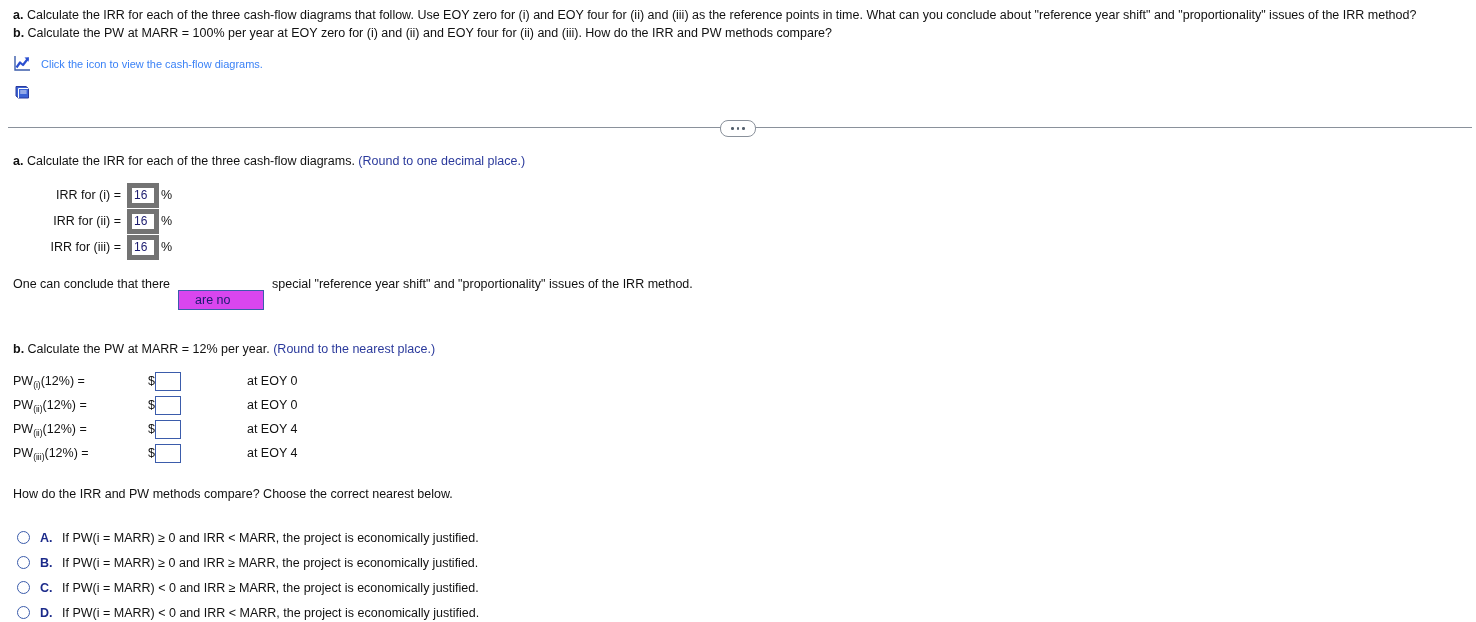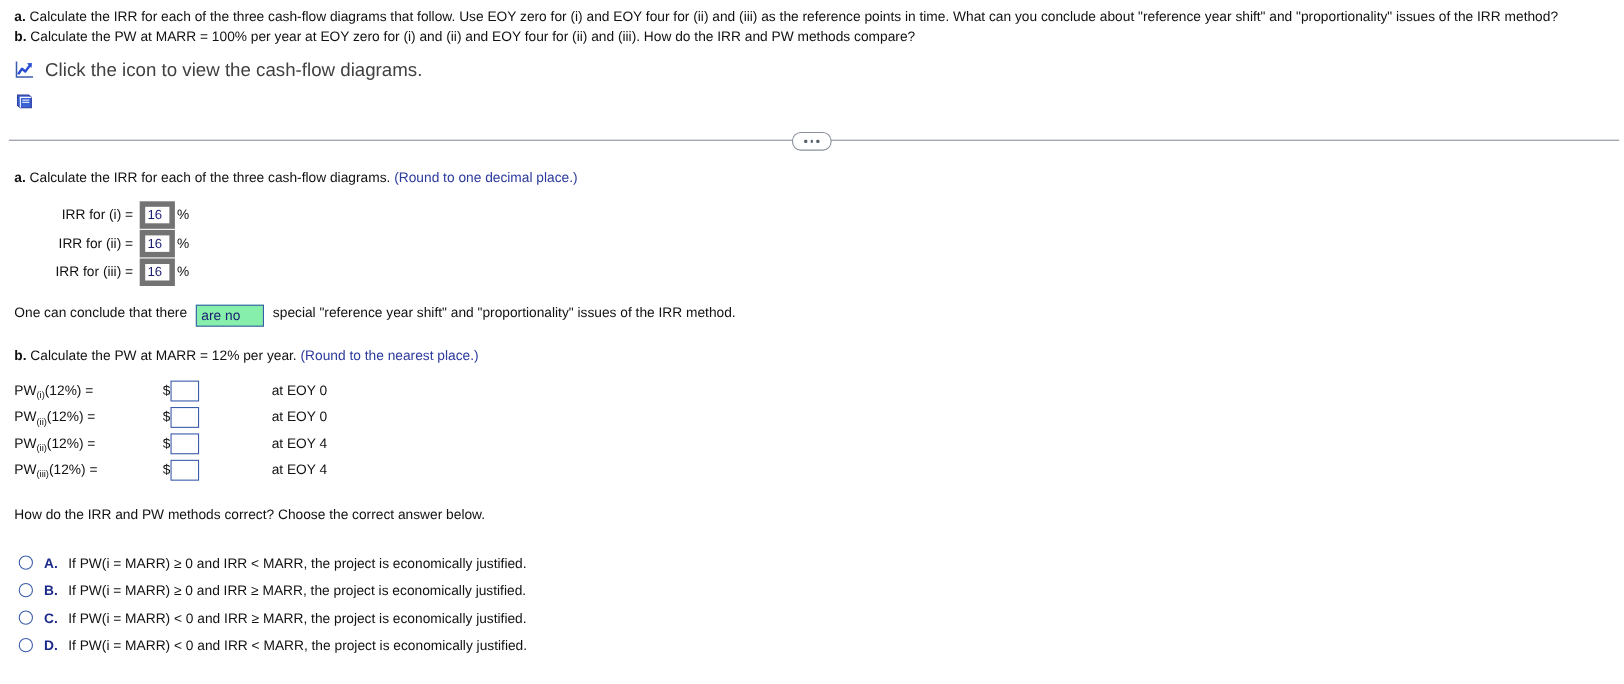--- a/index.html
+++ b/index.html
@@ -41,22 +41,22 @@
     margin-bottom: 8px;
   }
   .icon-box {
     width: 19px;
     height: 19px;
     margin-right: 9px;
     flex: 0 0 19px;
     display: block;
   }
   .icon-link-text {
-    color: #404040;
-    font-size: 17px;
+    color: #3b82f6;
+    font-size: 11px;
     cursor: pointer;
     white-space: nowrap;
   }
 
   
   .divider-wrap {
     position: relative;
     height: 22px;
     margin-top: 14px;
   }
@@ -141,28 +141,28 @@
   .conclude-line {
     display: flex;
     align-items: flex-start;
     margin-top: 19px;
     font-size: 12.5px;
     color: #111111;
     white-space: nowrap;
   }
   .select-box {
     border: 1px solid #3b5cab;
-    background: #86efac;
+    background: #d946ef;
     height: 18px;
     line-height: 18px;
     width: 52px;
     font-size: 12.5px;
     color: #1b1b6f;
-    padding: 0 4px;
-    margin: 0 8px;
+    padding: 0 16px;
+    margin: 13px 8px;
     font-family: "Liberation Sans", sans-serif;
     cursor: pointer;
     white-space: nowrap;
   }
 
   .partb-line { margin-top: 18px; }
 
   
   .pw-block { margin-top: 12px; }
   .pw-row {
@@ -352,21 +352,21 @@
 
     <div class="pw-row">
       <span class="pw-label"><span>PW</span><sub>(iii)</sub><span>(12%) =</span></span>
       <span class="dollar">$</span>
       <input class="pw-box" type="text" value="" style="">
       <span class="eoy">at EOY 4</span>
     </div>
 
   </div>
 
-  <div class="part-line compare-q">How do the IRR and PW methods correct? Choose the correct answer below.</div>
+  <div class="part-line compare-q">How do the IRR and PW methods compare? Choose the correct nearest below.</div>
 
   <div class="choices">
 
     <div class="choice-row">
       <span class="radio"></span>
       <span class="choice-letter">A.</span>
       <span class="choice-text">If PW(i = MARR) ≥ 0 and IRR &lt; MARR, the project is economically justified.</span>
     </div>
 
     <div class="choice-row">

